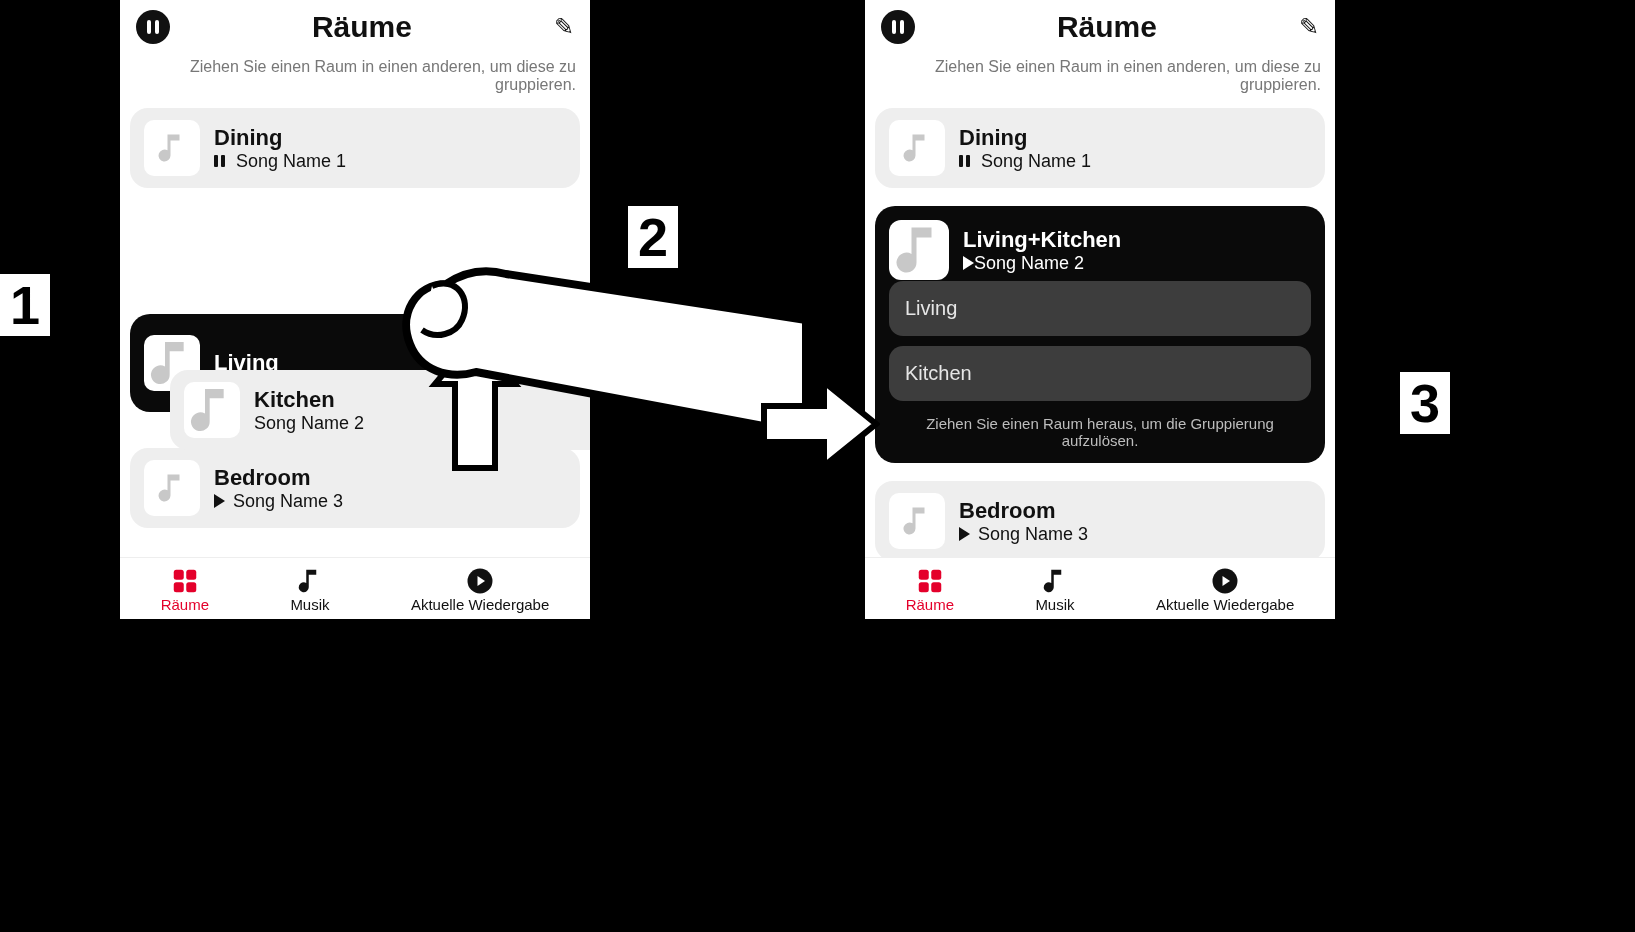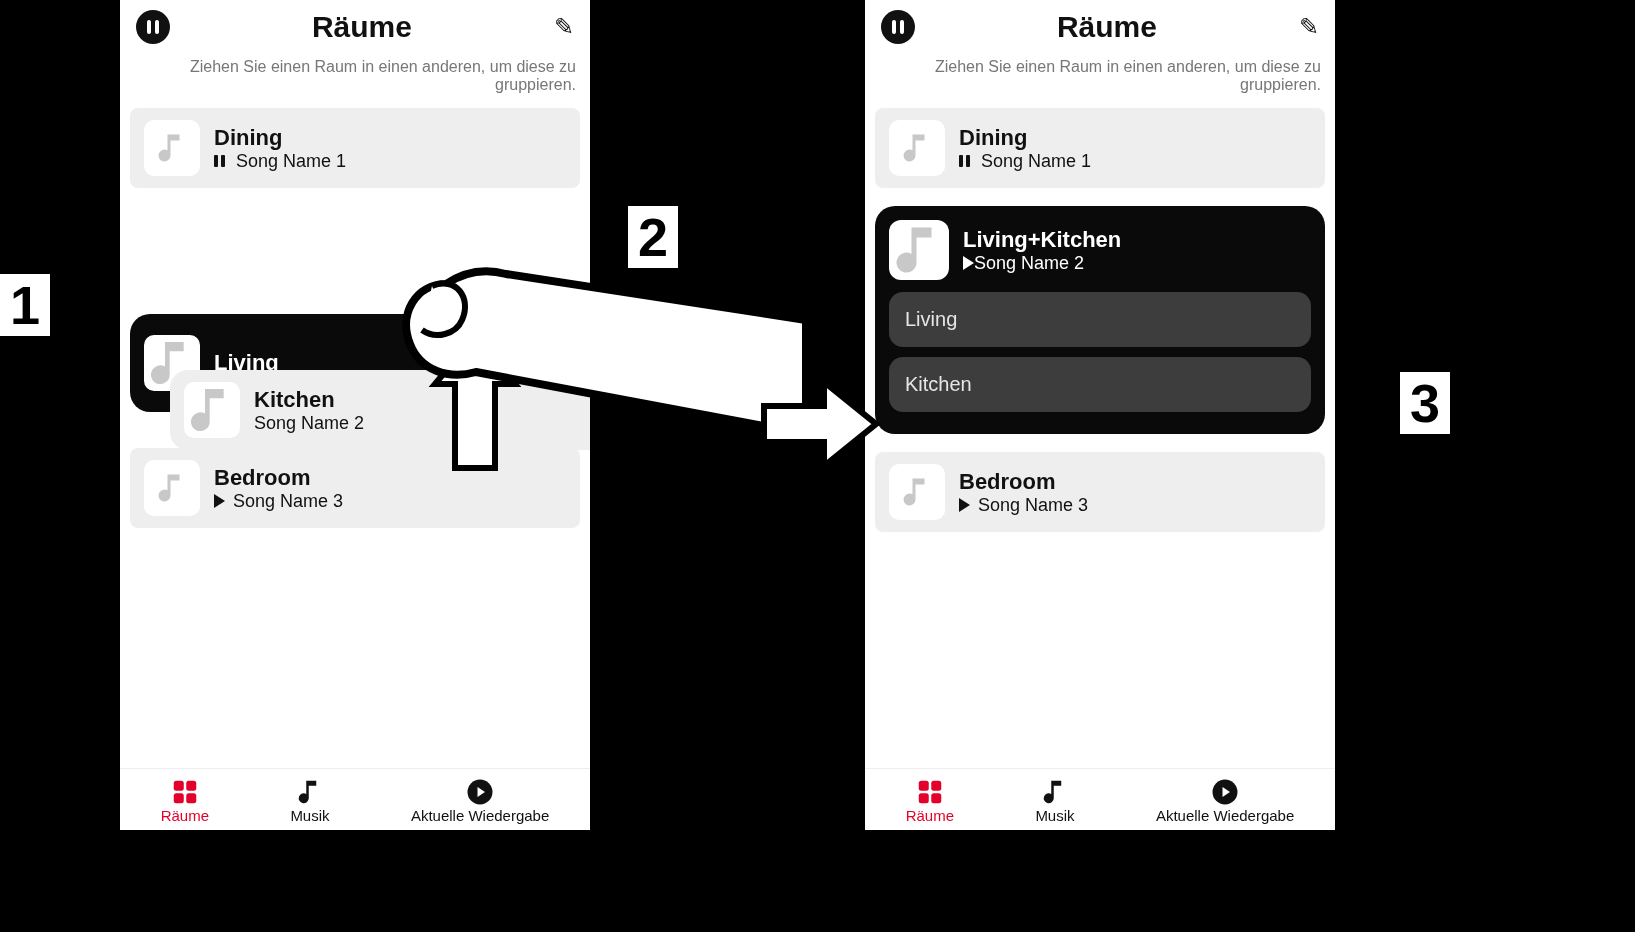--- a/index.html
+++ b/index.html
@@ -1,54 +1,54 @@
 <!DOCTYPE html>
 <html><head>
 <meta charset="utf-8">
 <style>
   html,body{margin:0;padding:0;background:#000;font-family:-apple-system,Helvetica,Arial,sans-serif}
   .stage{position:relative;width:1635px;height:932px;background:#000;overflow:hidden}
 
   
-  .phone{position:absolute;top:0;width:470px;height:830px;background:#fff;display:flex;flex-direction:column}
+  .phone{position:absolute;top:0;width:470px;height:619px;background:#fff;display:flex;flex-direction:column}
   .phone-left{left:120px}
   .phone-right{left:865px}
 
   .titlebar{display:flex;align-items:center;justify-content:space-between;padding:10px 16px 4px}
   .titlebar h1{flex:1;text-align:center;margin:0;font-size:30px;font-weight:600;color:#111}
   .pause-circle{width:34px;height:34px;border-radius:50%;background:#111;display:flex;align-items:center;justify-content:center}
   .pause-circle span{display:inline-block;width:4px;height:14px;background:#fff;border-radius:2px;margin:0 2px}
   .edit-glyph{font-size:24px;color:#111}
 
   .subhead{color:#777;font-size:16px;text-align:right;padding:10px 14px 14px}
 
   .rooms{flex:1;padding:0 10px 10px;overflow:hidden}
 
-  .card{background:#eee;border-radius:8px;padding:12px 14px;margin-bottom:18px;display:flex;align-items:center}
+  .card{background:#eee;border-radius:18px;padding:12px 14px;margin-bottom:18px;display:flex;align-items:center}
   .card .art{width:56px;height:56px;border-radius:10px;background:#fff;display:flex;align-items:center;justify-content:center;margin-right:14px}
   .card .art svg{width:36px;height:36px}
   .card .meta .room{font-size:22px;font-weight:600;color:#111}
   .card .meta .song{font-size:18px;color:#111;display:flex;align-items:center}
   .card .meta .song .stsym{display:inline-block;margin-right:8px}
 
   
   .drag-stack{position:absolute;left:6px;top:206px;width:470px;pointer-events:none}
   .drag-under{background:#0a0a0a;border-radius:20px;width:452px;margin:0 4px;padding:12px 14px;display:flex;align-items:center;color:#fff;height:74px}
   .drag-under .art{background:#fff;border-radius:10px;width:56px;height:56px;display:flex;align-items:center;justify-content:center;margin-right:14px}
   .drag-under .room{font-size:22px;font-weight:600}
   .drag-over{position:absolute;top:56px;left:44px;width:452px;background:#eee;border-radius:18px;padding:12px 14px;display:flex;align-items:center}
   .drag-over .art{background:#fff;border-radius:10px;width:56px;height:56px;display:flex;align-items:center;justify-content:center;margin-right:14px}
   .drag-over .meta .room{font-size:22px;font-weight:600;color:#111}
   .drag-over .meta .song{font-size:18px;color:#111}
 
   .left-gap{height:242px}
 
   
   .group-card{background:#0a0a0a;border-radius:20px;padding:14px 14px 12px;margin-bottom:18px}
-  .group-head{display:flex;align-items:center;margin-bottom:12px}
+  .group-head{display:flex;align-items:center;margin-bottom:1px}
   .group-head .art{width:60px;height:60px;border-radius:12px;background:#fff;display:flex;align-items:center;justify-content:center;margin-right:14px}
   .group-head .meta .room{color:#fff;font-size:22px;font-weight:600}
   .group-head .meta .song{color:#fff;font-size:18px;display:flex;align-items:center}
   .group-sub{background:#3d3d3d;border-radius:14px;color:#e6e6e6;font-size:20px;padding:16px 16px;margin-bottom:10px}
   .group-hint{color:#bdbdbd;font-size:15px;text-align:center;padding:4px 4px 2px}
 
   
   .tabbar{display:flex;justify-content:space-around;align-items:flex-end;padding:8px 0 6px;border-top:1px solid #eee}
   .tab{display:flex;flex-direction:column;align-items:center;font-size:15px;color:#111}
   .tab.active{color:#e4002b}
@@ -245,20 +245,21 @@
           <div class="meta">
             <div class="room">Living+Kitchen</div>
             <div class="song">
               <span class="stsym mark-play" style="color:#fff"></span>
               <span>Song Name 2</span>
             </div>
           </div>
         </div>
         <div class="group-sub">Living</div>
         <div class="group-sub">Kitchen</div>
+        <div class="group-hint">Ziehen Sie einen Raum heraus, um die Gruppierung aufzulösen.</div>
       </div>
 
       <div class="card">
         <div class="art">
           <svg viewBox="0 0 24 24">
               <path fill="#c8c8c8" d="M9 3v10.55A4 4 0 1 0 11 17V7h6V3H9z"></path>
             </svg>
         </div>
         <div class="meta">
           <div class="room">Bedroom</div>

